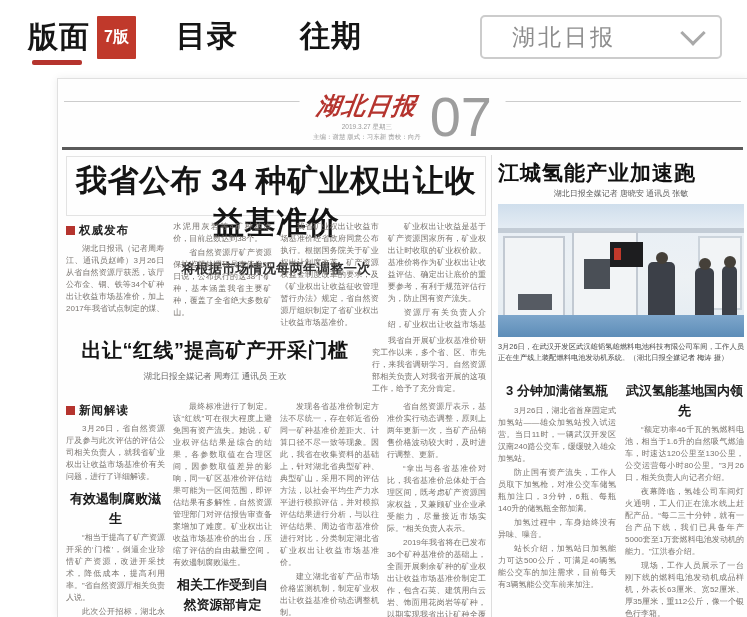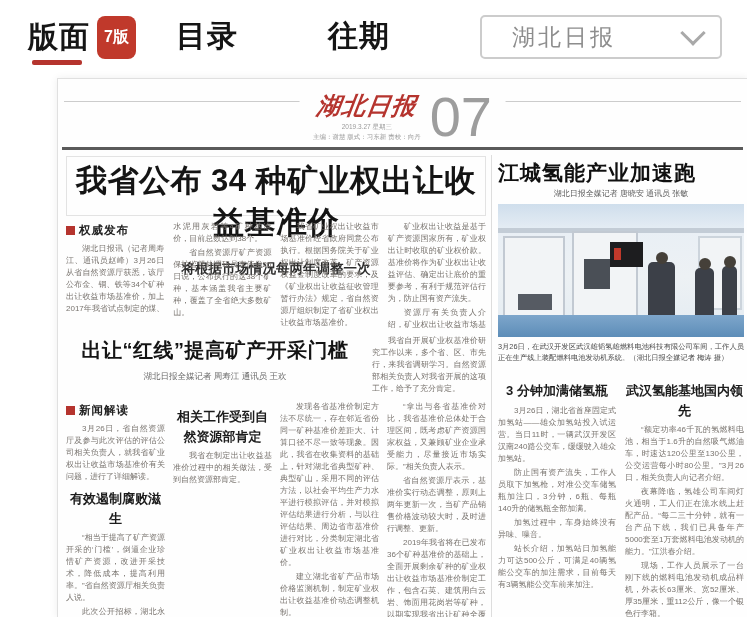--- a/index.html
+++ b/index.html
@@ -4,23 +4,23 @@
 <style>
   html,body{margin:0;padding:0;}
   body{width:747px;height:617px;overflow:hidden;background:#fff;
        font-family:"Liberation Sans",sans-serif;position:relative;}
 
   
   .nav{position:absolute;top:0;left:0;width:747px;height:78px;background:#fff;}
   .nav-item{position:absolute;top:16px;font-size:30px;font-weight:700;color:#151515;cursor:pointer;letter-spacing:1px;}
   .nav-layout{left:28px;}
   .nav-toc{left:176px;}
-  .nav-archive{left:300px;margin-left:28px;}
+  .nav-archive{left:300px;}
   .nav-badge{display:inline-block;background:#c0392b;color:#fff;font-size:16px;font-weight:700;
-             padding:11px 7px;border-radius:8px;margin-left:7px;vertical-align:5px;letter-spacing:0;}
+             padding:11px 7px;border-radius:1px;margin-left:7px;vertical-align:5px;letter-spacing:0;}
   .nav-underline{position:absolute;left:32px;top:60px;width:50px;height:5px;background:#b5342e;border-radius:2px;}
   .paper-select{position:absolute;left:480px;top:15px;width:242px;height:44px;border:2px solid #ccc;
                 border-radius:5px;display:flex;align-items:center;justify-content:space-between;
                 padding:0 18px 0 30px;box-sizing:border-box;cursor:pointer;background:#fff;}
   .paper-name{color:#8d8d8d;font-size:23px;letter-spacing:3px;}
   .chevron{width:15px;height:15px;border-right:3px solid #a9a9a9;border-bottom:3px solid #a9a9a9;
            transform:rotate(45deg);margin-top:-8px;}
 
   
   .page{position:absolute;left:57px;top:78px;width:689px;height:539px;background:#fefefe;
@@ -155,30 +155,31 @@
       <span class="tag-sq"></span>
       <span class="tag-label">新闻解读</span>
     </div>
     <p class="p">3月26日，省自然资源厅及参与此次评估的评估公司相关负责人，就我省矿业权出让收益市场基准价有关问题，进行了详细解读。</p>
     <div class="subhead">有效遏制腐败滋生</div>
     <p class="p">“相当于提高了矿产资源开采的‘门槛’，倒逼企业珍惜矿产资源，改进开采技术，降低成本，提高利用率。”省自然资源厅相关负责人说。</p>
     <p class="p">此次公开招标，湖北永业行资产评估有限公司完成基准价测算、编制指导作业。该公司相关负责人表示，矿业权出让收益基准价，对出让收益征收管理的公开透明起到积极作用。</p>
 
   </div>
   <div class="colB cb2">
+    <p class="p">最终标准进行了制定。该“红线”可在很大程度上避免国有资产流失。她说，矿业权评估结果是综合的结果，各参数取值在合理区间，因参数取值差异的影响，同一矿区基准价评估结果可能为一区间范围，即评估结果有多解性，自然资源管理部门对评估报告审查备案增加了难度。矿业权出让收益市场基准价的出台，压缩了评估的自由裁量空间，有效遏制腐败滋生。</p>
     <div class="subhead">相关工作受到自然资源部肯定</div>
     <p class="p">我省在制定出让收益基准价过程中的相关做法，受到自然资源部肯定。</p>
   </div>
   <div class="colB cb3">
     <p class="p">发现各省基准价制定方法不尽统一，存在邻近省份同一矿种基准价差距大、计算口径不尽一致等现象。因此，我省在收集资料的基础上，针对湖北省典型矿种、典型矿山，采用不同的评估方法，以社会平均生产力水平进行模拟评估，并对模拟评估结果进行分析，与以往评估结果、周边省市基准价进行对比，分类制定湖北省矿业权出让收益市场基准价。</p>
     <p class="p">建立湖北省矿产品市场价格监测机制，制定矿业权出让收益基准价动态调整机制。</p>
   </div>
   <div class="colB cb4">
+    <p class="p">省自然资源厅表示，基准价实行动态调整，原则上两年更新一次，当矿产品销售价格波动较大时，及时进行调整、更新。</p>
     <p class="p">“拿出与各省基准价对比，我省基准价总体处于合理区间，既考虑矿产资源国家权益，又兼顾矿业企业承受能力，尽量接近市场实际。”相关负责人表示。</p>
-    <p class="p">省自然资源厅表示，基准价实行动态调整，原则上两年更新一次，当矿产品销售价格波动较大时，及时进行调整、更新。</p>
     <p class="p">2019年我省将在已发布36个矿种基准价的基础上，全面开展剩余矿种的矿业权出让收益市场基准价制定工作，包含石英、建筑用白云岩、饰面用花岗岩等矿种，以期实现我省出让矿种全覆盖、出让范围全覆盖、出让行为全覆盖的整体目标。</p>
   </div>
 
   <div class="v-divider"></div>
   <div class="hydro-h">江城氢能产业加速跑</div>
   <div class="hydro-byline">湖北日报全媒记者 唐晓安 通讯员 张敏</div>
 
   <div class="photo">
     <div class="ph-ceiling"></div>
     <div class="ph-gantry"></div>

